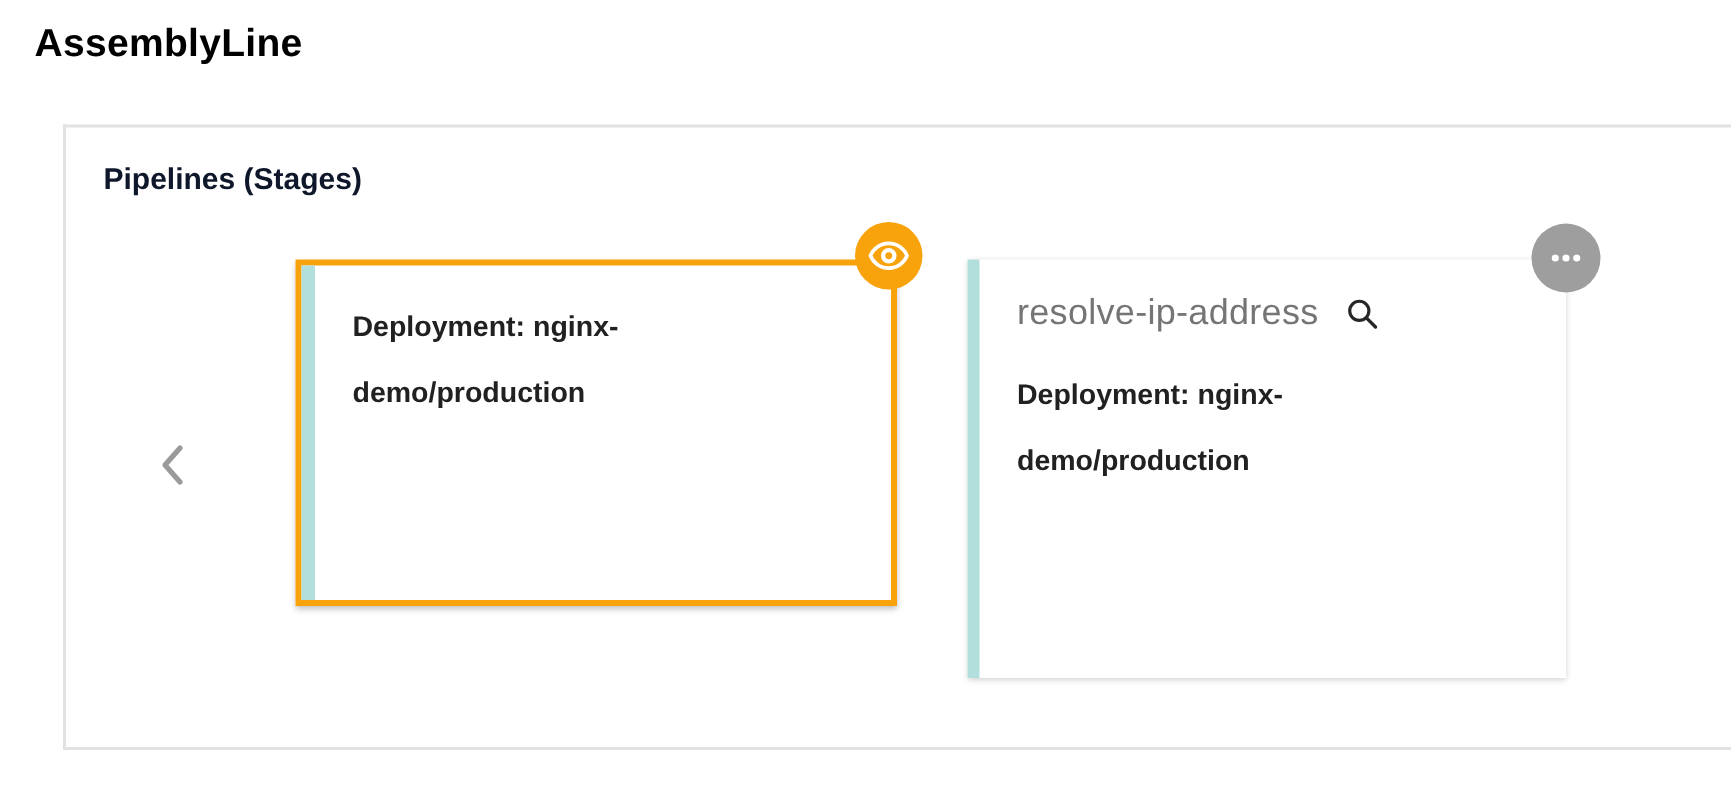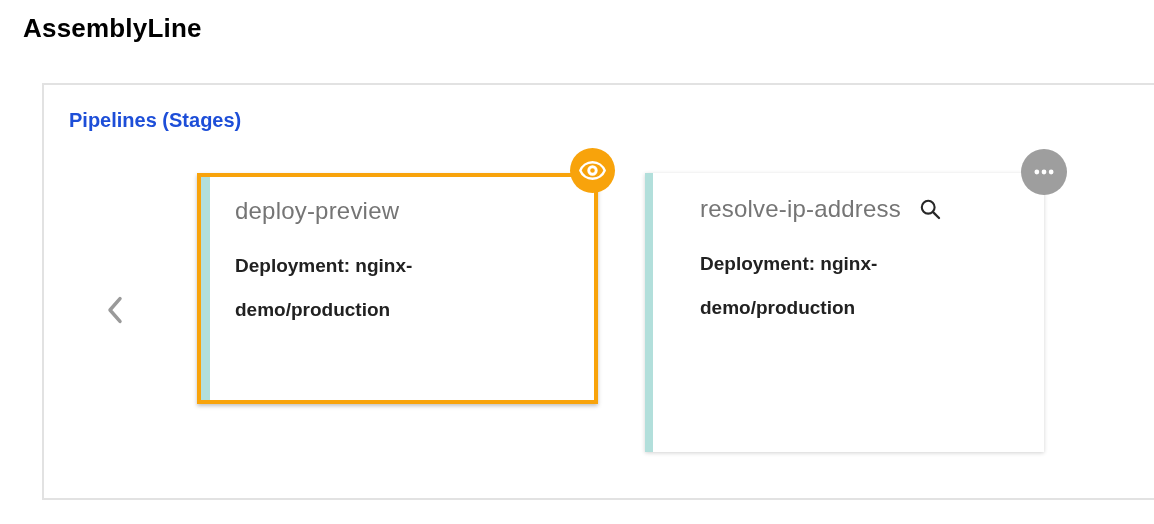--- a/index.html
+++ b/index.html
@@ -33,21 +33,21 @@
     border-right: none;
     background: #ffffff;
   }
 
   .panel-title {
     position: absolute;
     left: 25px;
     top: 24px;
     font-size: 20px;
     font-weight: 700;
-    color: #1d4ed8;
+    color: #0f172a;
   }
 
   .chevron-prev {
     position: absolute;
     left: 94px;
     top: 284px;
     width: 44px;
     height: 52px;
     display: flex;
     align-items: center;
@@ -85,21 +85,21 @@
     background: #b2dfdb;
   }
   .stage-card.plain .stage-strip { width: 8px; }
 
   .stage-content {
     position: absolute;
     left: 34px;
     top: 20px;
     right: 14px;
   }
-  .stage-card.plain .stage-content { left: 33px; top: 22px; margin-left: 22px; }
+  .stage-card.plain .stage-content { left: 33px; top: 22px; }
 
   .stage-title-row {
     display: flex;
     align-items: center;
     gap: 16px;
     margin-bottom: 19px;
   }
   .stage-title {
     font-size: 24px;
     font-weight: 400;
@@ -165,23 +165,20 @@
   <span style="display:flex;">
     <svg width="32" height="36" viewBox="0 0 24 26" fill="none">
       <polyline points="15,4.5 7.5,13 15,21.5" stroke="#9a9a9a" stroke-width="2.6" fill="none" stroke-linecap="round" stroke-linejoin="round"></polyline>
     </svg>
   </span>
 </button>
 
 <div class="stage-card selected">
   <div class="stage-strip"></div>
   <div class="stage-content">
-    <div class="stage-title-row">
-      <span class="stage-title">deploy-preview</span>
-    </div>
     <div class="stage-body">
       <p>Deployment: nginx-demo/production</p>
     </div>
   </div>
 </div>
 
 <button class="corner-badge badge-eye">
   <span style="display:flex;">
     <svg width="29" height="29" viewBox="0 0 24 24" fill="none">
       <path d="M12 5.2 C7.2 5.2 3.4 8.3 1.9 12 C3.4 15.7 7.2 18.8 12 18.8 C16.8 18.8 20.6 15.7 22.1 12 C20.6 8.3 16.8 5.2 12 5.2 Z" stroke="#ffffff" stroke-width="2" fill="none" stroke-linejoin="round"></path>

